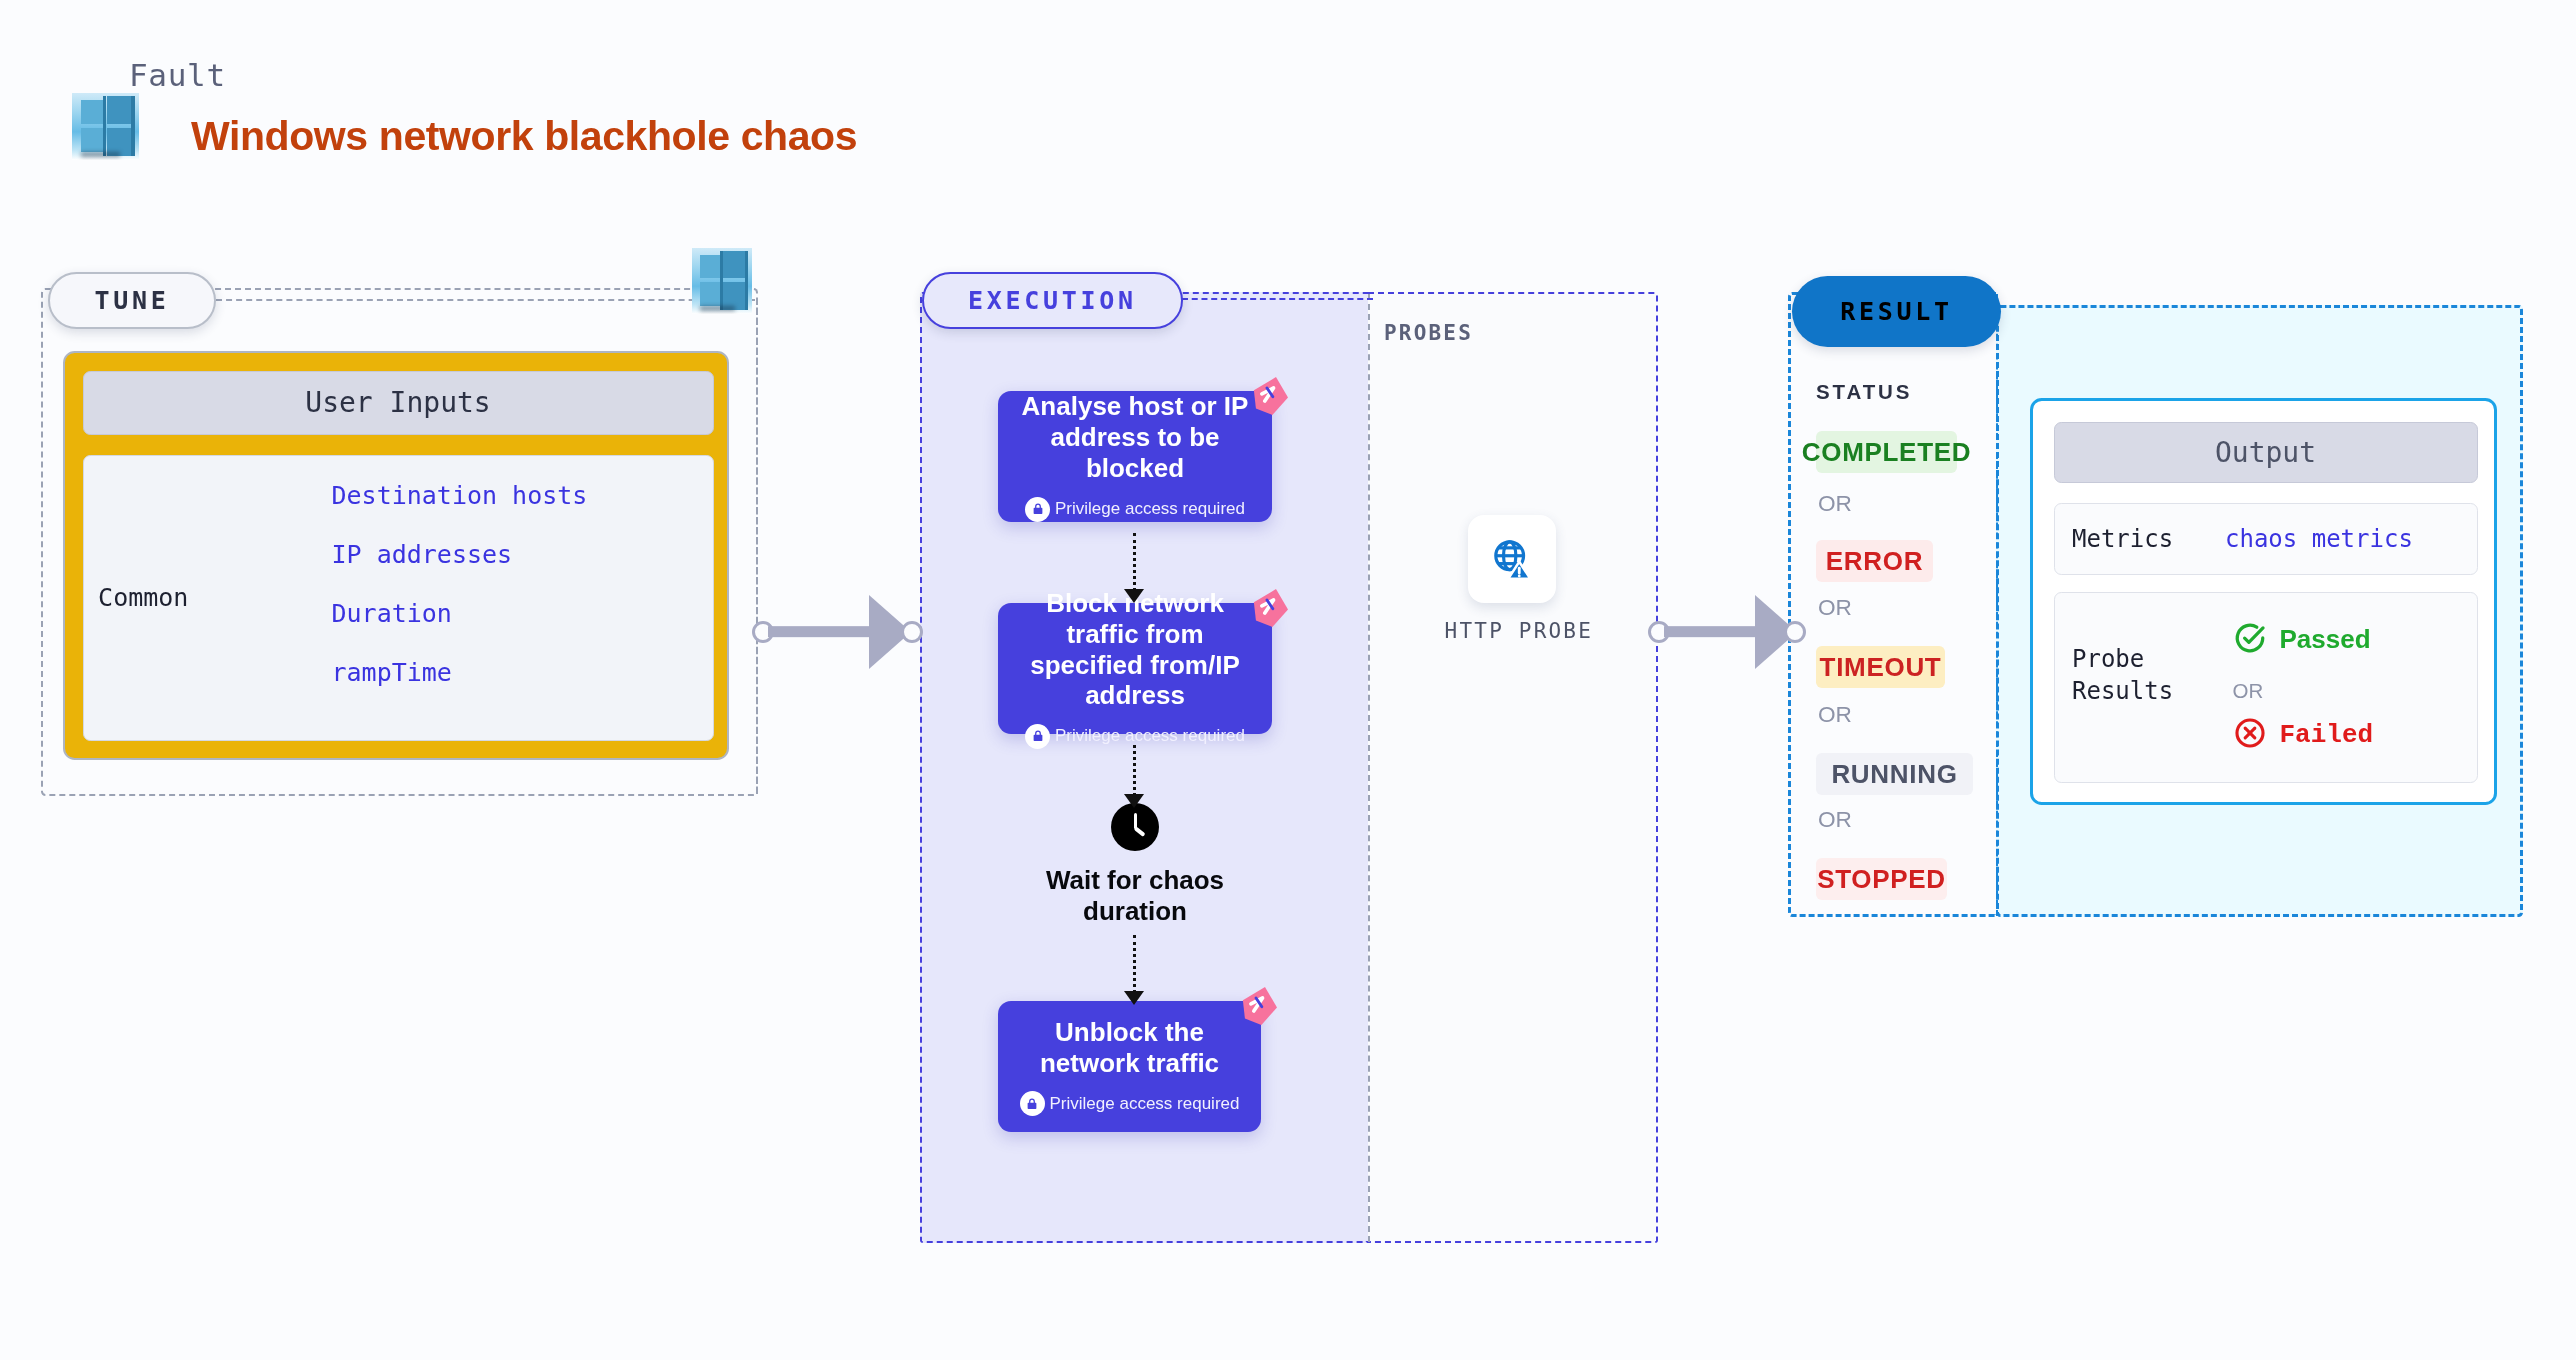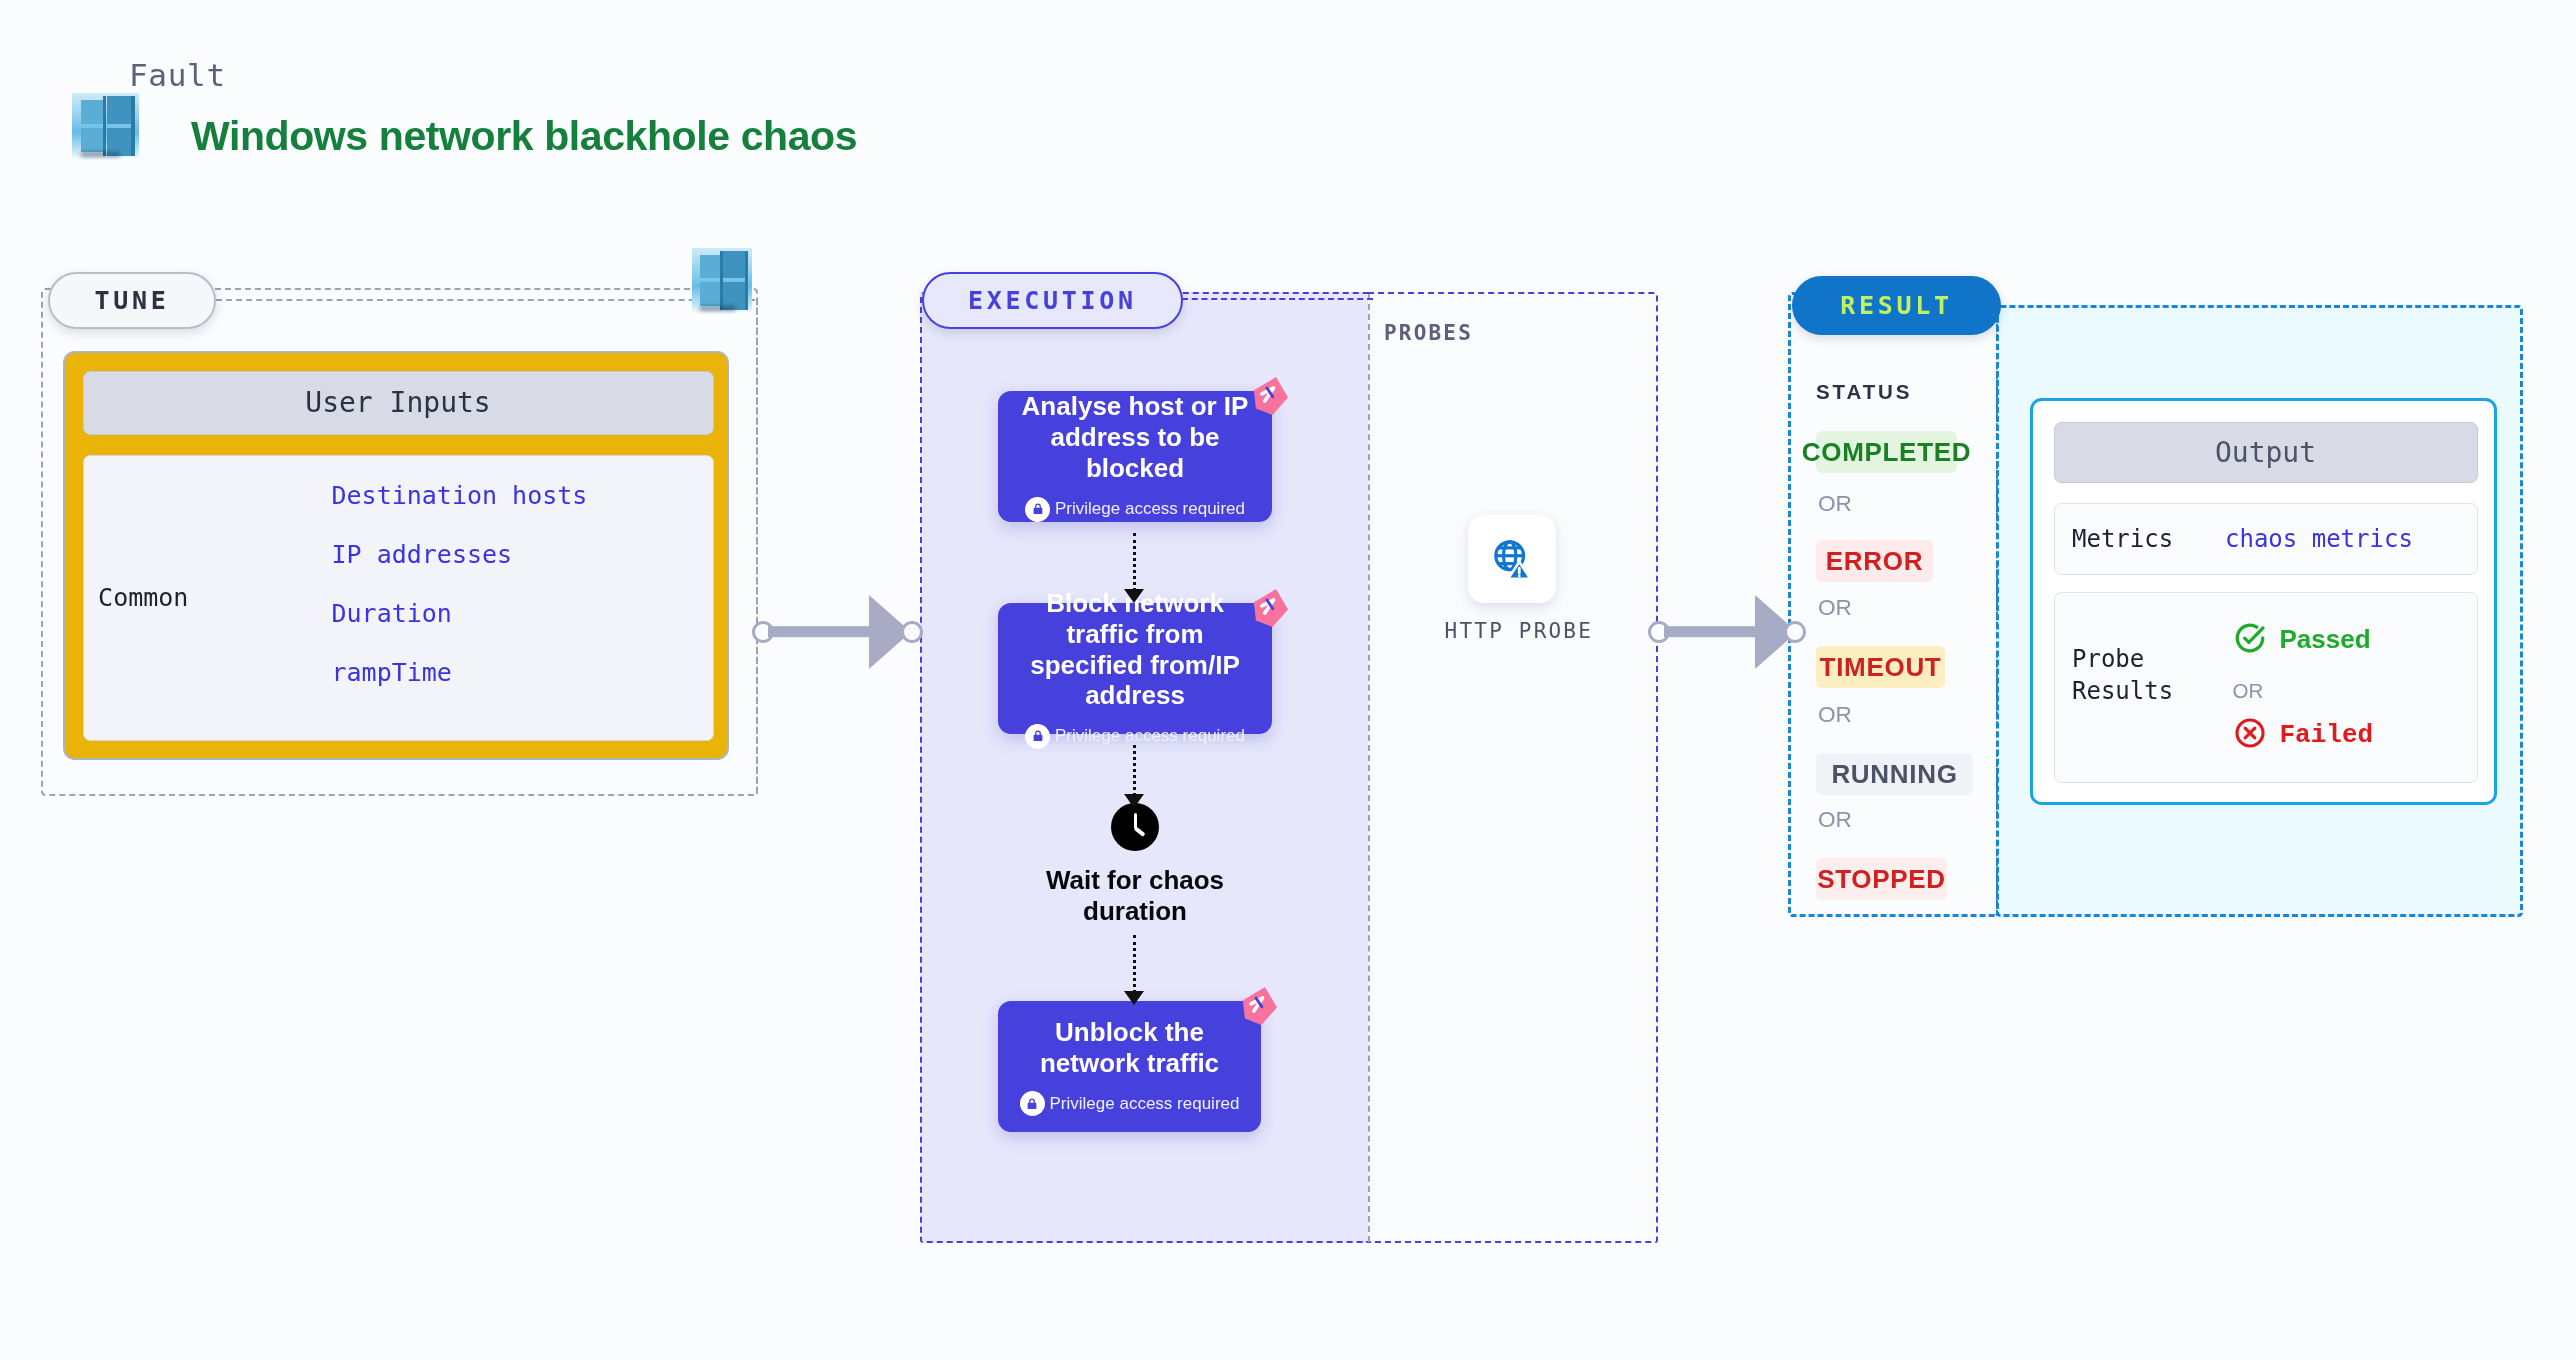--- a/index.html
+++ b/index.html
@@ -16,21 +16,21 @@
     position: absolute; left: 129px; top: 57px;
     font-family: "DejaVu Sans Mono", monospace;
     font-size: 31px; color: #5b617a; letter-spacing: 0.7px;
   }
   #header-windows-logo {
     position: absolute; left: 72px; top: 93px;
     width: 67px; height: 67px;
   }
   #header-title {
     position: absolute; left: 191px; top: 113px;
-    font-size: 41px; font-weight: bold; color: #15803d;
+    font-size: 41px; font-weight: bold; color: #c2410c;
     letter-spacing: -0.4px; white-space: nowrap;
   }
 
   
   .win-logo { position: relative; overflow: hidden; }
   .win-logo .sky {
     position: absolute; inset: 0;
     background: linear-gradient(180deg,#cfeaf8 0%,#9ed6f0 28%,#66bce6 58%,#bfe5f6 86%,#ffffff 100%);
   }
   .win-logo .pane {
@@ -214,22 +214,22 @@
   #result-status-panel {
     position: absolute; left: 1788px; top: 292px; width: 208px; height: 625px;
     background: #fbfcfe; border: 3.7px dashed #1a86d9; border-right: none;
     border-radius: 4.4px 0 0 4.4px;
   }
   #result-status-right-edge {
     position: absolute; left: 1996px; top: 294px; width: 0; height: 622px;
     border-left: 2.2px dashed #1a86d9;
   }
   #result-pill {
-    left: 1792px; top: 276px; width: 209px; height: 59px;
-    background: #1075c8; border: none; color: #bef264; font-size: 25px;
+    left: 1792px; top: 276px; width: 209px; height: 71px;
+    background: #1075c8; border: none; color: #000000; font-size: 25px;
   }
   #status-label {
     position: absolute; left: 1816px; top: 380px;
     font-size: 20.5px; font-weight: bold; color: #2c3144; letter-spacing: 2.9px;
   }
   .status-badge {
     position: absolute; display: flex; align-items: center; justify-content: center;
     border-radius: 5.8px; font-size: 26px; font-weight: bold; letter-spacing: 0.7px;
   }
   .or-text {

